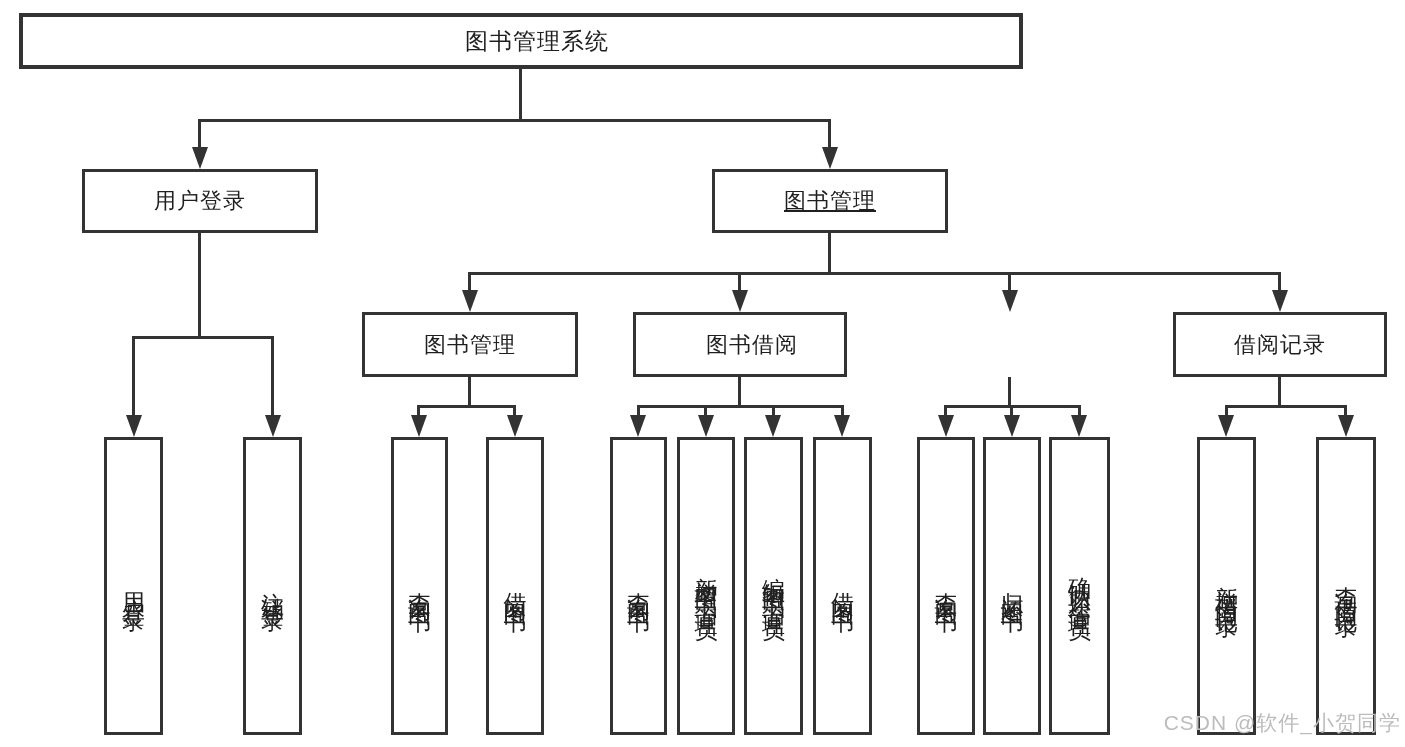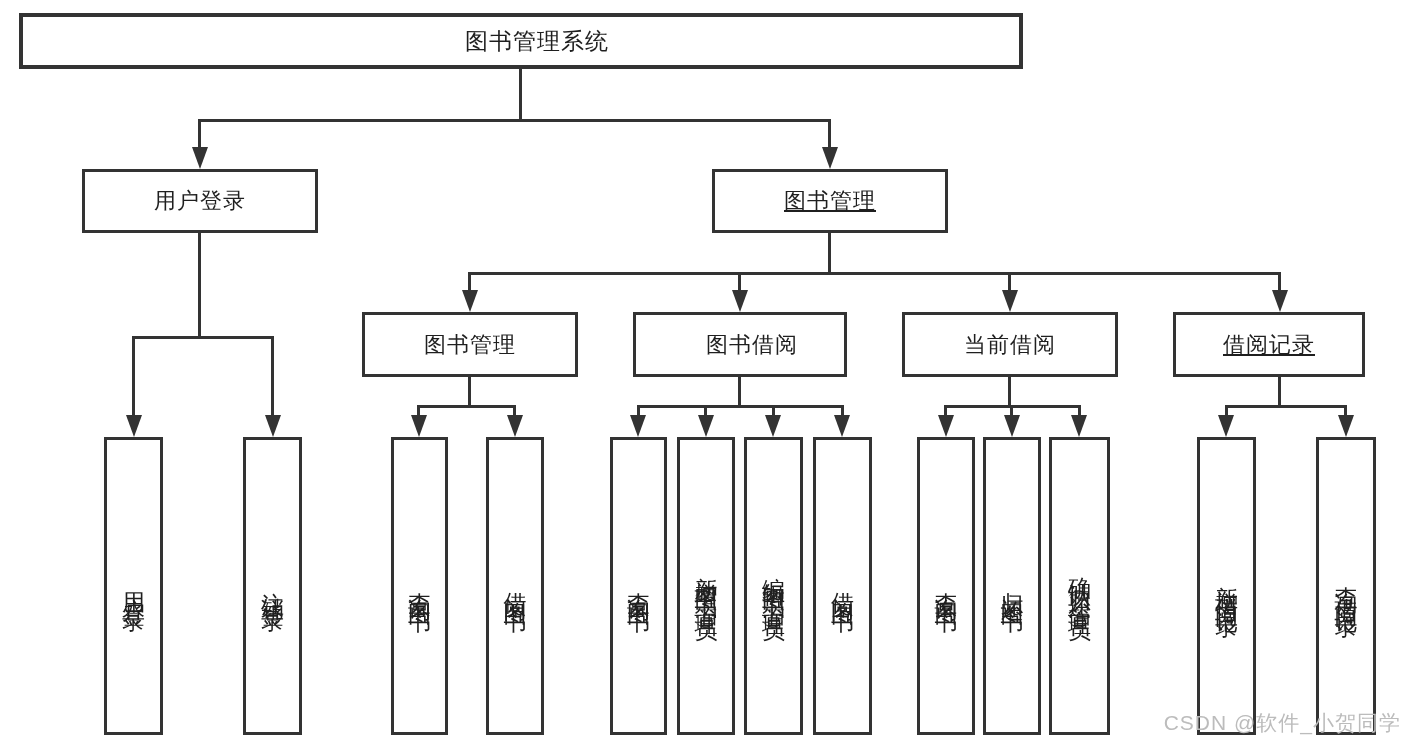--- a/index.html
+++ b/index.html
@@ -101,24 +101,21 @@
   <div class="arrow" style="left:732px;top:290px;"></div>
   <div class="arrow" style="left:1002px;top:290px;"></div>
   <div class="arrow" style="left:1272px;top:290px;"></div>
 
   <div class="box" style="left:362px;top:312px;width:216px;height:65px;">
     <span>图书管理</span>
   </div>
   <div class="box" style="left:633px;top:312px;width:214px;height:65px;padding-left:24px;">
     <span>图书借阅</span>
   </div>
-  <div class="box" style="left:902px;top:312px;width:216px;height:65px;">
-    <span>当前借阅</span>
-  </div>
-  <div class="box" style="left:1173px;top:312px;width:192px;height:65px;text-decoration:underline;">
+  <div class="box" style="left:1173px;top:312px;width:214px;height:65px;">
     <span>借阅记录</span>
   </div>
 
   <div class="vl" style="left:468px;top:377px;height:31px;"></div>
   <div class="hl" style="left:417px;top:405px;width:99px;"></div>
   <div class="vl" style="left:417px;top:405px;height:13px;"></div>
   <div class="vl" style="left:513px;top:405px;height:13px;"></div>
   <div class="arrow" style="left:411px;top:415px;"></div>
   <div class="arrow" style="left:507px;top:415px;"></div>
 

